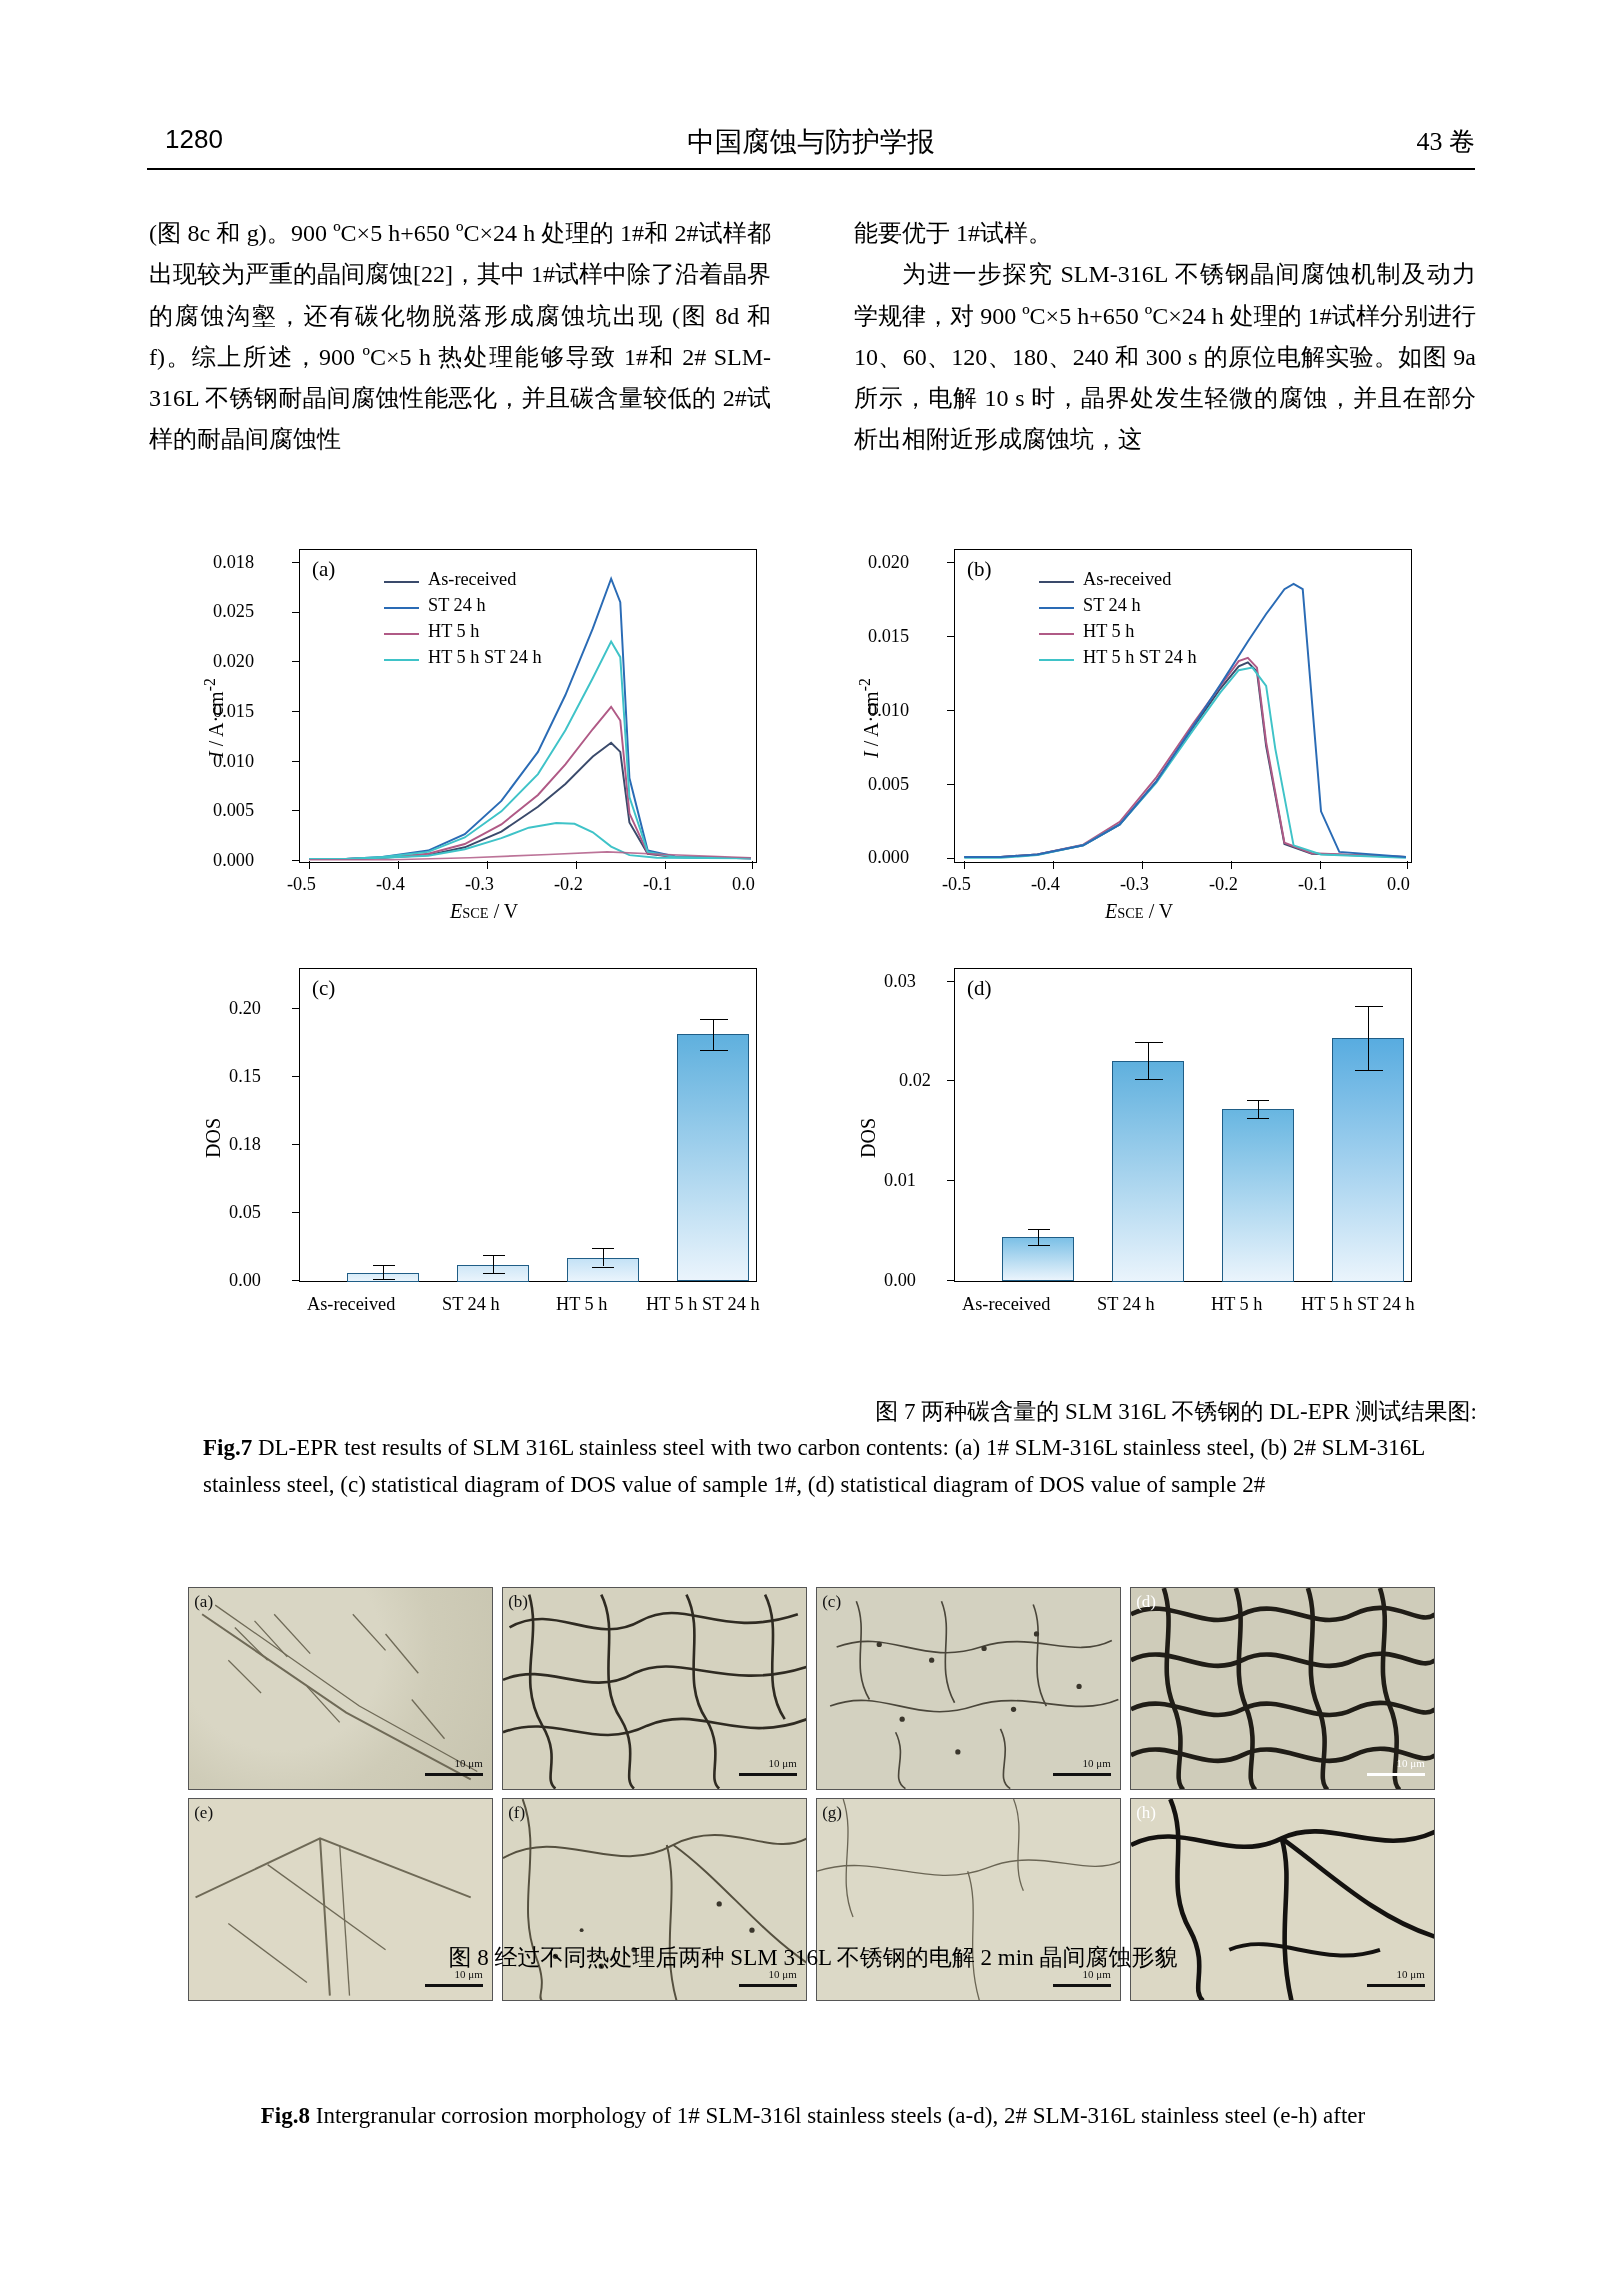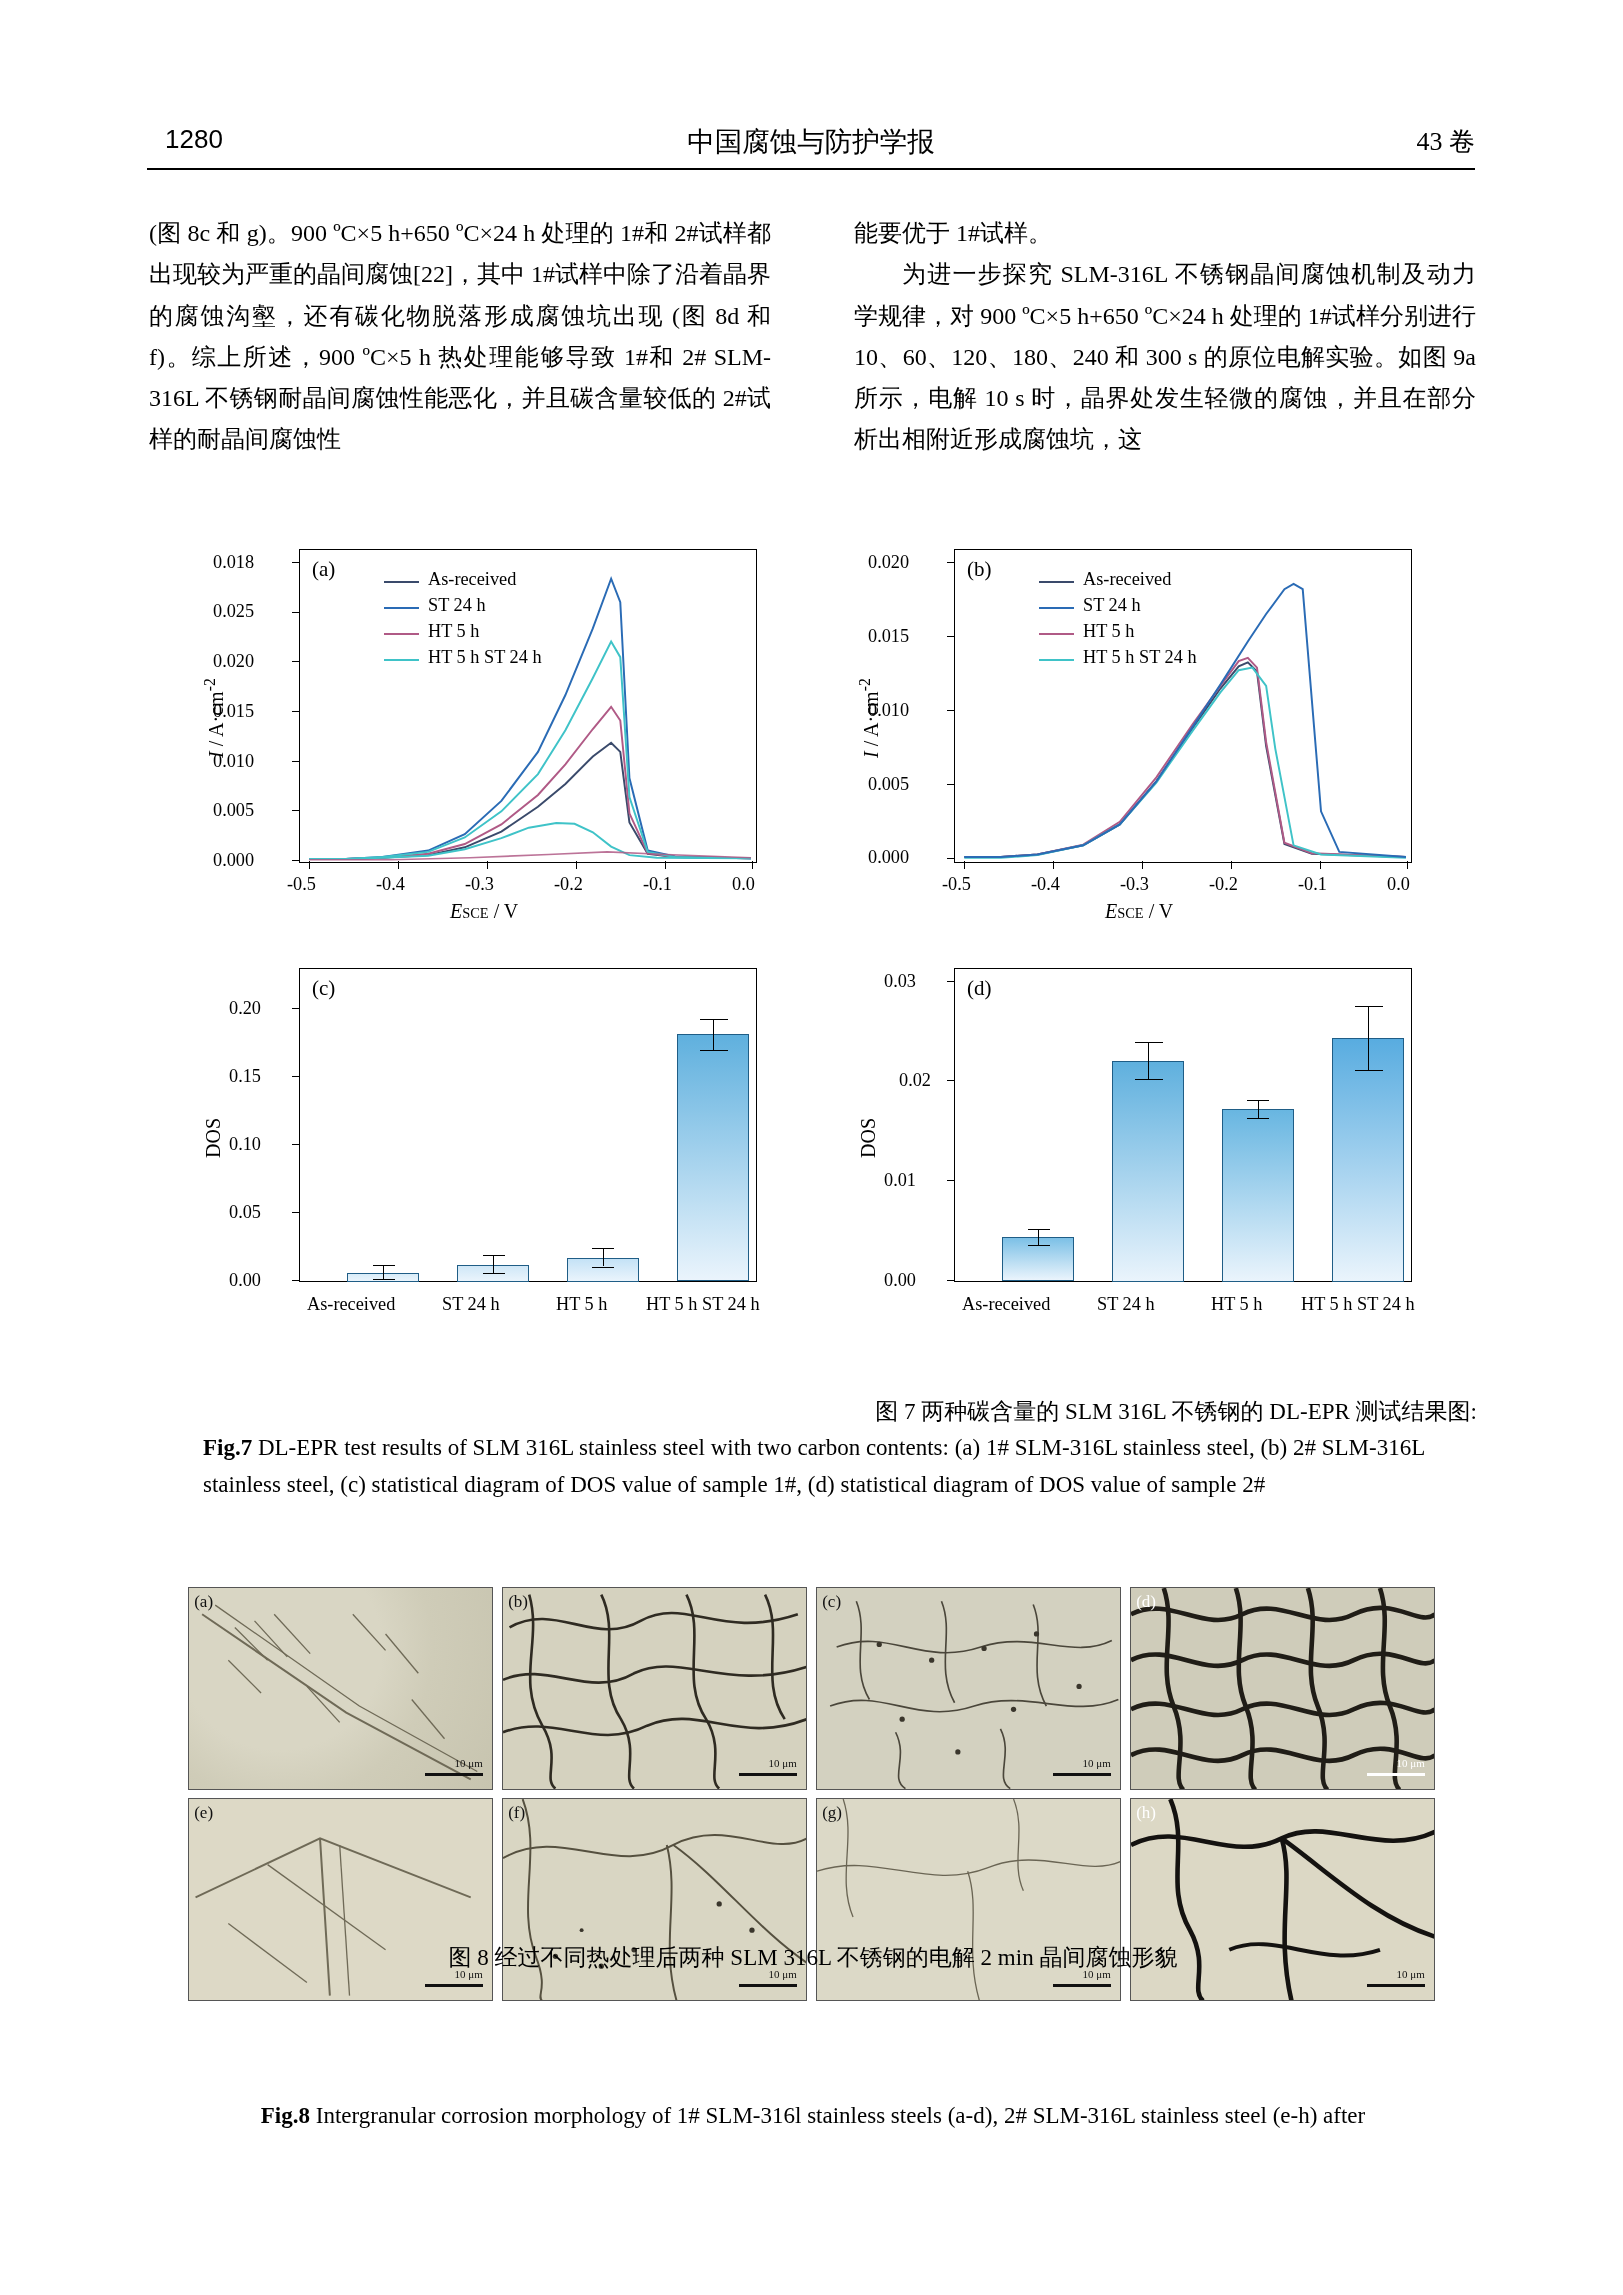--- a/index.html
+++ b/index.html
@@ -248,21 +248,21 @@
         <div class="tk" style="left:-7.9px;top:243px;width:7.9px;height:1.3px;"></div>
         <div class="tk" style="left:-7.9px;top:175px;width:7.9px;height:1.3px;"></div>
         <div class="tk" style="left:-7.9px;top:107px;width:7.9px;height:1.3px;"></div>
         <div class="tk" style="left:-7.9px;top:39px;width:7.9px;height:1.3px;"></div>
       </div>
 
       <div class="panlab" style="left:124px;top:21px;">(c)</div>
 
       <div class="tick" style="left:41px;top:315px;">0.00</div>
       <div class="tick" style="left:41px;top:247px;">0.05</div>
-      <div class="tick" style="left:41px;top:179px;">0.10</div>
+      <div class="tick" style="left:41px;top:179px;">0.18</div>
       <div class="tick" style="left:41px;top:111px;">0.15</div>
       <div class="tick" style="left:41px;top:43px;">0.20</div>
 
       <div class="tick" style="left:119px;top:339px;">As-received</div>
       <div class="tick" style="left:254px;top:339px;">ST 24 h</div>
       <div class="tick" style="left:368px;top:339px;">HT 5 h</div>
       <div class="tick" style="left:458px;top:339px;">HT 5 h ST 24 h</div>
 
       <div class="ytitle" style="left:14.4px;top:203px;">DOS</div>
     </div>

